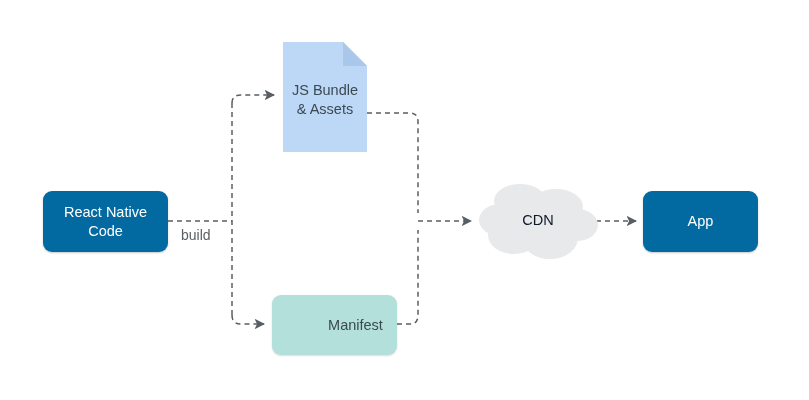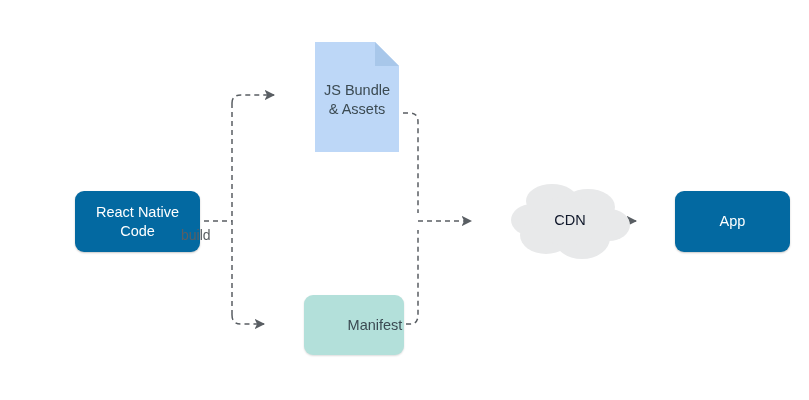--- a/index.html
+++ b/index.html
@@ -26,21 +26,20 @@
     height: 400px;
     pointer-events: none;
   }
   .node {
     position: absolute;
     box-sizing: border-box;
     display: flex;
     align-items: center;
     justify-content: center;
     text-align: center;
-    margin-left: 32px;
   }
   .node-label {
     position: relative;
     z-index: 3;
     line-height: 1.28;
     white-space: pre-line;
   }
 
   
   .box-navy {
@@ -140,21 +139,21 @@
 
   <div class="node doc-shape" style="left:283px; top:42px; width:84px; height:110px;">
     <svg class="doc-svg" viewBox="0 0 84 110" preserveAspectRatio="none" xmlns="http://www.w3.org/2000/svg">
       <path d="M 0 0 L 60 0 L 84 24 L 84 110 L 0 110 Z" fill="#bdd7f7"></path>
       <path d="M 60 0 L 84 24 L 60 24 Z" fill="#a8c7ea"></path>
     </svg>
     <span class="node-label">JS Bundle
 &amp; Assets</span>
   </div>
 
-  <div class="node box-mint" style="left:272px; top:295px; width:100px; height:60px; background:#b3e0da;padding-left:42px;">
+  <div class="node box-mint" style="left:272px; top:295px; width:125px; height:60px; background:#b3e0da;padding-left:42px;">
     <span class="node-label">Manifest</span>
   </div>
 
   <div class="node cloud-shape" style="left:478px; top:181px; width:120px; height:80px;">
     <svg class="cloud-svg" viewBox="0 0 120 80" preserveAspectRatio="none" xmlns="http://www.w3.org/2000/svg">
       <g fill="#e8e9ea">
         <ellipse cx="42" cy="20" rx="26" ry="17"></ellipse>
         <ellipse cx="78" cy="26" rx="27" ry="18"></ellipse>
         <ellipse cx="22" cy="39" rx="21" ry="16"></ellipse>
         <ellipse cx="99" cy="44" rx="21" ry="16"></ellipse>

